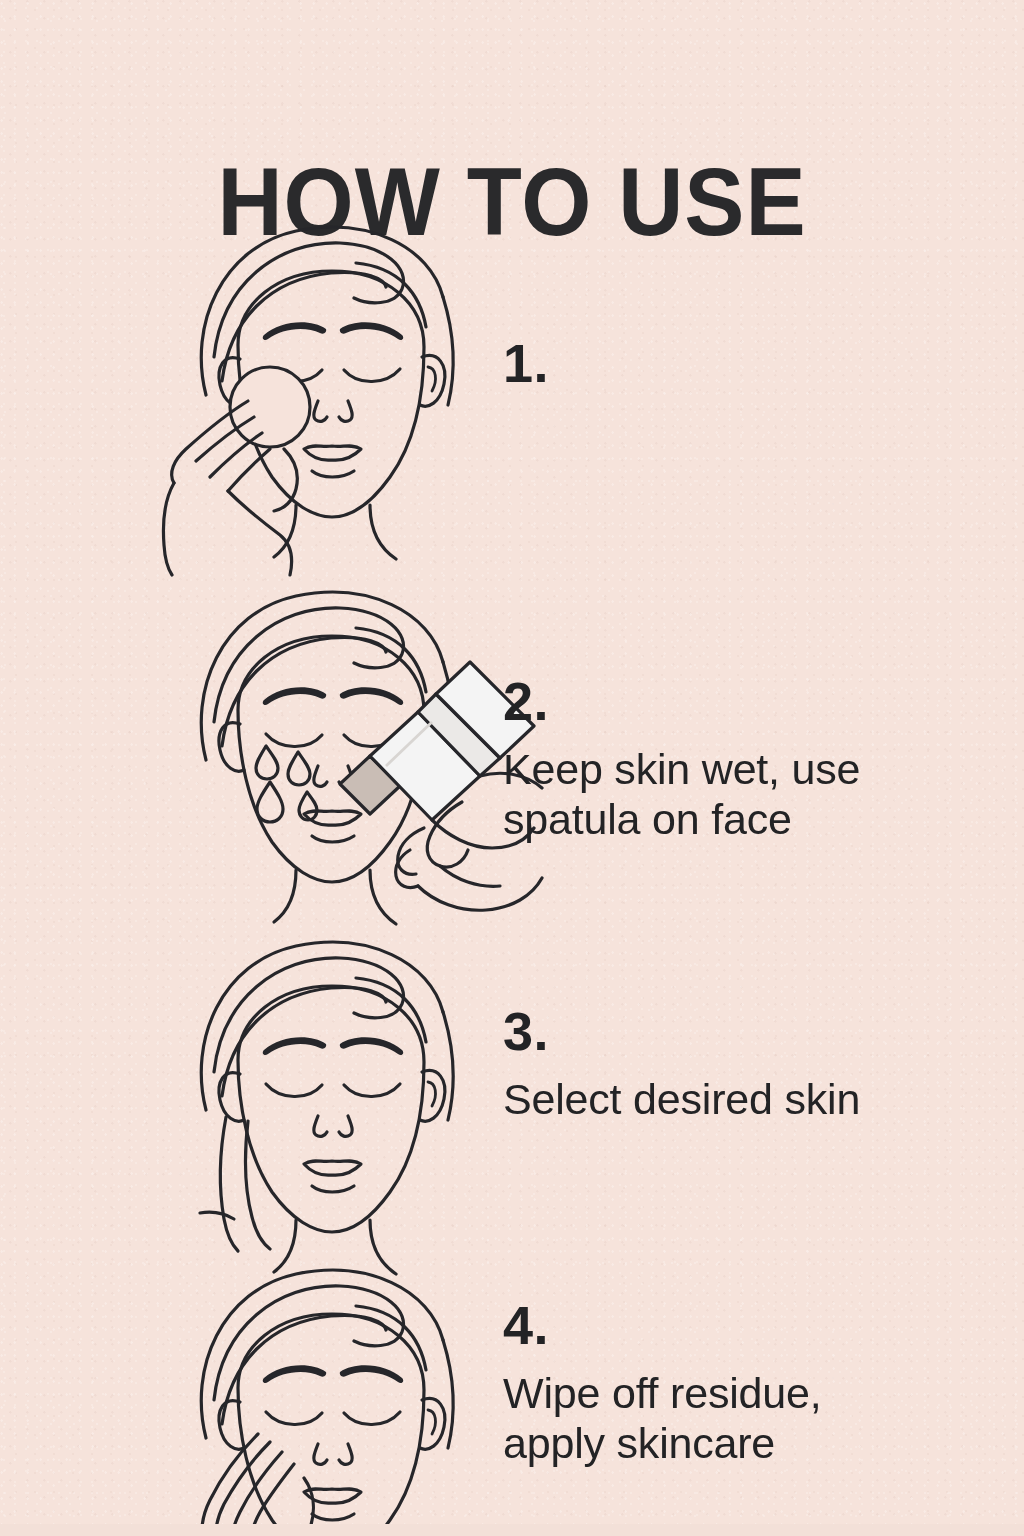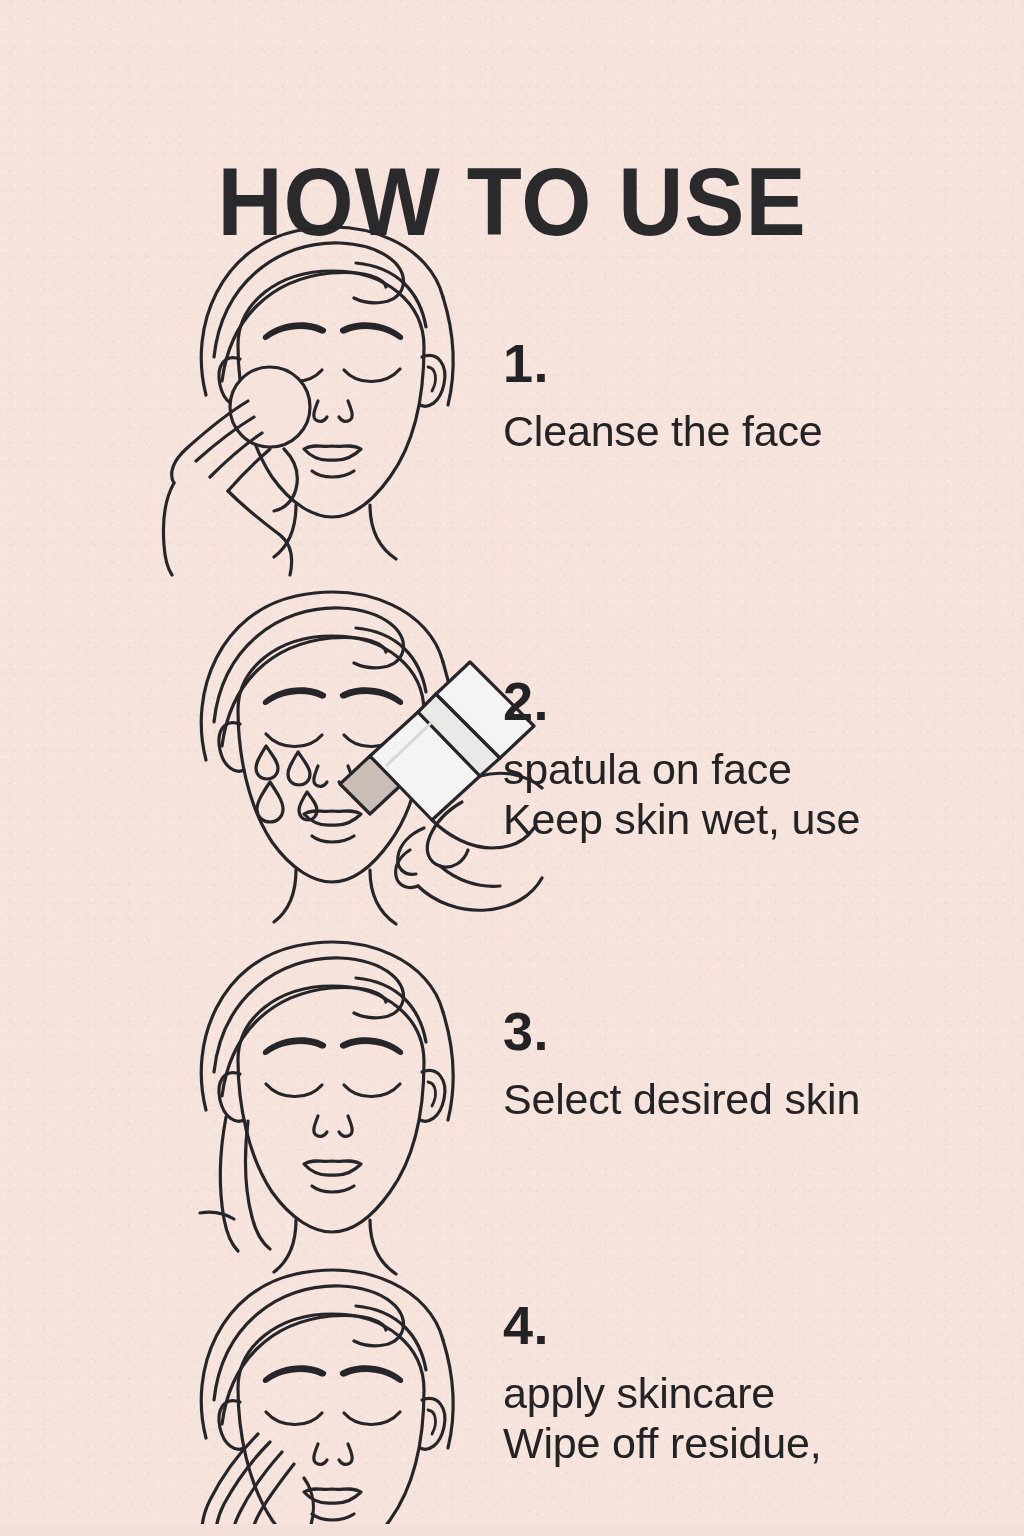--- a/index.html
+++ b/index.html
@@ -245,41 +245,38 @@
     <path class="ln" d="M140 186 C122 204 104 228 92 252 C84 268 82 284 86 298"></path>
     <path class="ln" d="M152 194 C134 212 118 234 106 256 C98 272 96 288 100 300"></path>
     <path class="ln" d="M164 204 C148 222 132 244 122 264 C114 280 112 292 116 300"></path>
     <path class="ln" d="M176 216 C162 234 148 252 140 268 C132 284 132 294 136 300"></path>
     <path class="ln" d="M86 298 C82 300 80 300 78 300"></path>
     <path class="ln" d="M186 230 C196 244 198 262 192 280 C186 296 176 300 168 300"></path>
   </svg>
 
   <div class="step-text" id="s1">
     <div class="step-num">1.</div>
-    <div class="step-body">
-      <div>Cleanse the face</div>
-    </div>
   </div>
 
   <div class="step-text" id="s2">
     <div class="step-num">2.</div>
     <div class="step-body">
+      <div>Keep skin wet, use</div>
       <div>spatula on face</div>
-      <div>Keep skin wet, use</div>
     </div>
   </div>
 
   <div class="step-text" id="s3">
     <div class="step-num">3.</div>
     <div class="step-body">
       <div>Select desired skin</div>
     </div>
   </div>
 
   <div class="step-text" id="s4">
     <div class="step-num">4.</div>
     <div class="step-body">
+      <div>Wipe off residue,</div>
       <div>apply skincare</div>
-      <div>Wipe off residue,</div>
     </div>
   </div>
 
 </div>
 
 </body></html>

